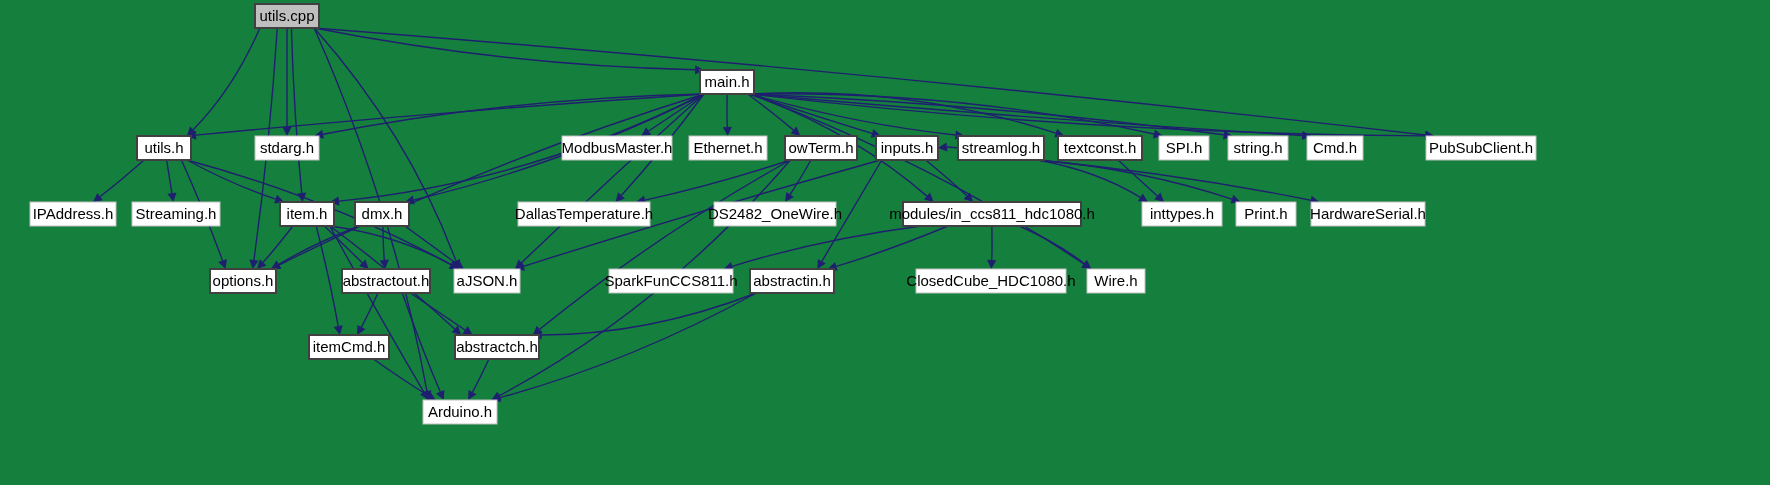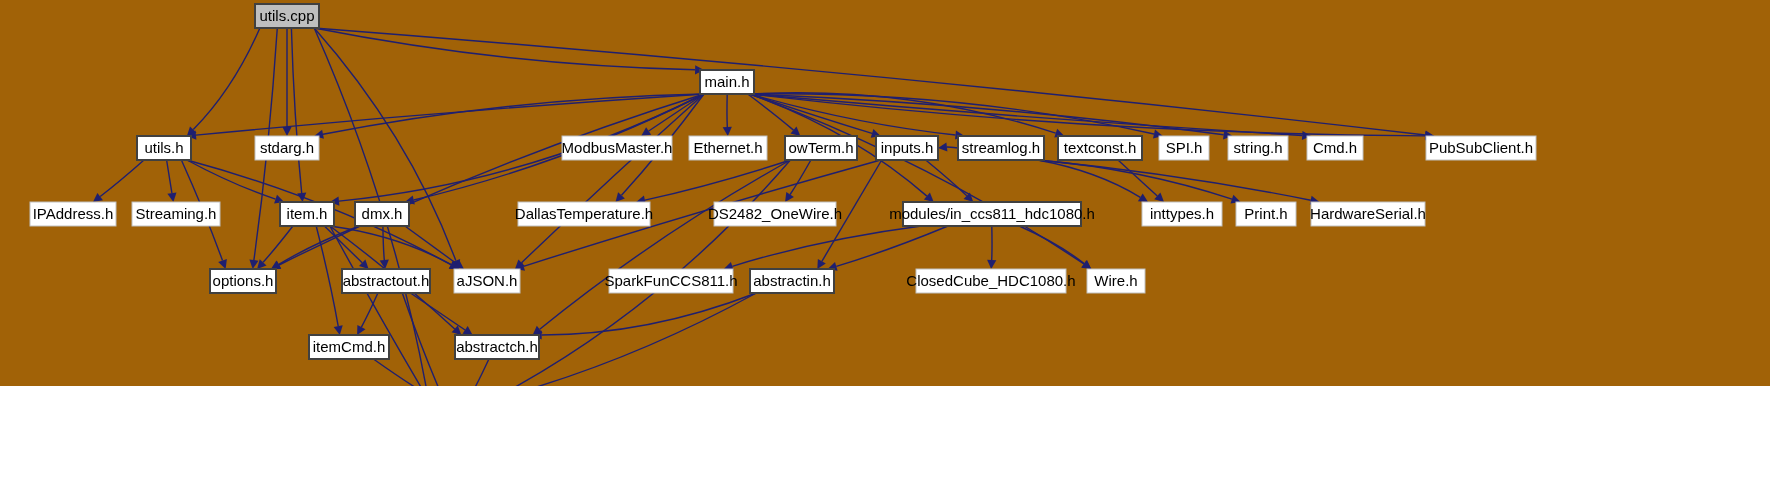--- a/index.html
+++ b/index.html
@@ -3,22 +3,22 @@
 <meta charset="utf-8">
 <style>
   html, body {
     margin: 0;
     padding: 0;
     background: #ffffff;
   }
   #graph-root {
     position: relative;
     width: 1770px;
-    height: 386px;
-    background: #a16207;
+    height: 485px;
+    background: #15803d;
     font-family: "Liberation Sans", sans-serif;
     overflow: hidden;
   }
   svg#graph-svg {
     position: absolute;
     left: 0;
     top: 0;
     width: 1770px;
     height: 485px;
     display: block;

